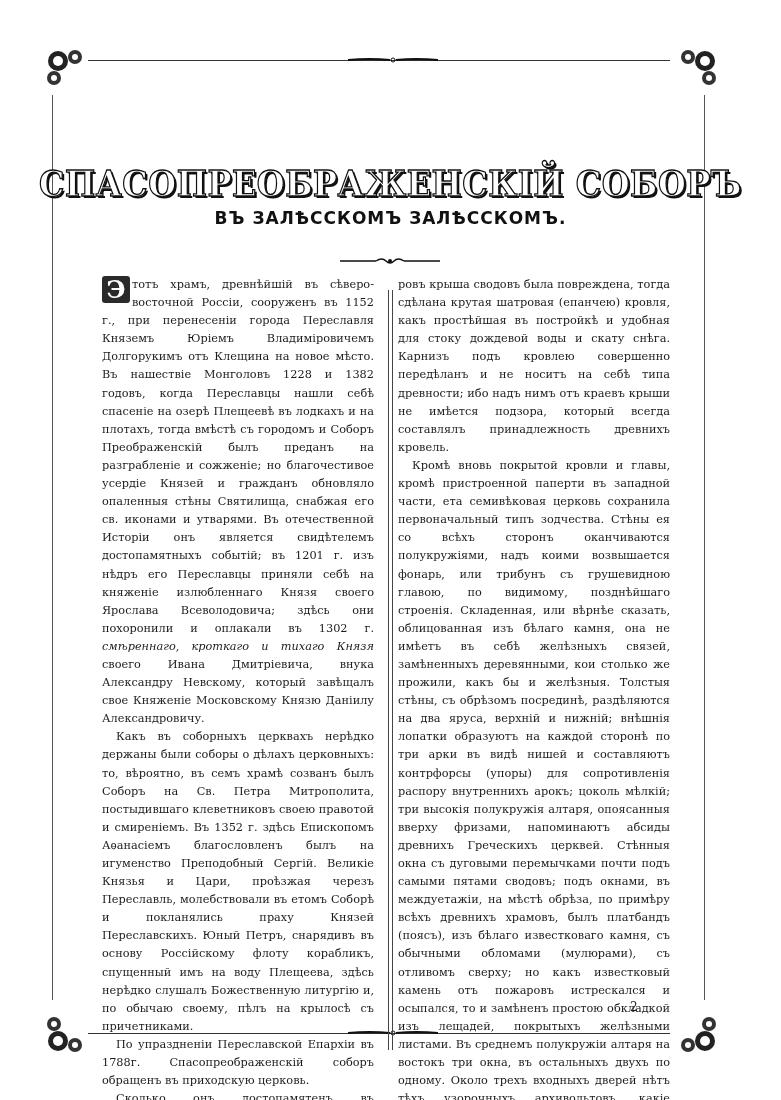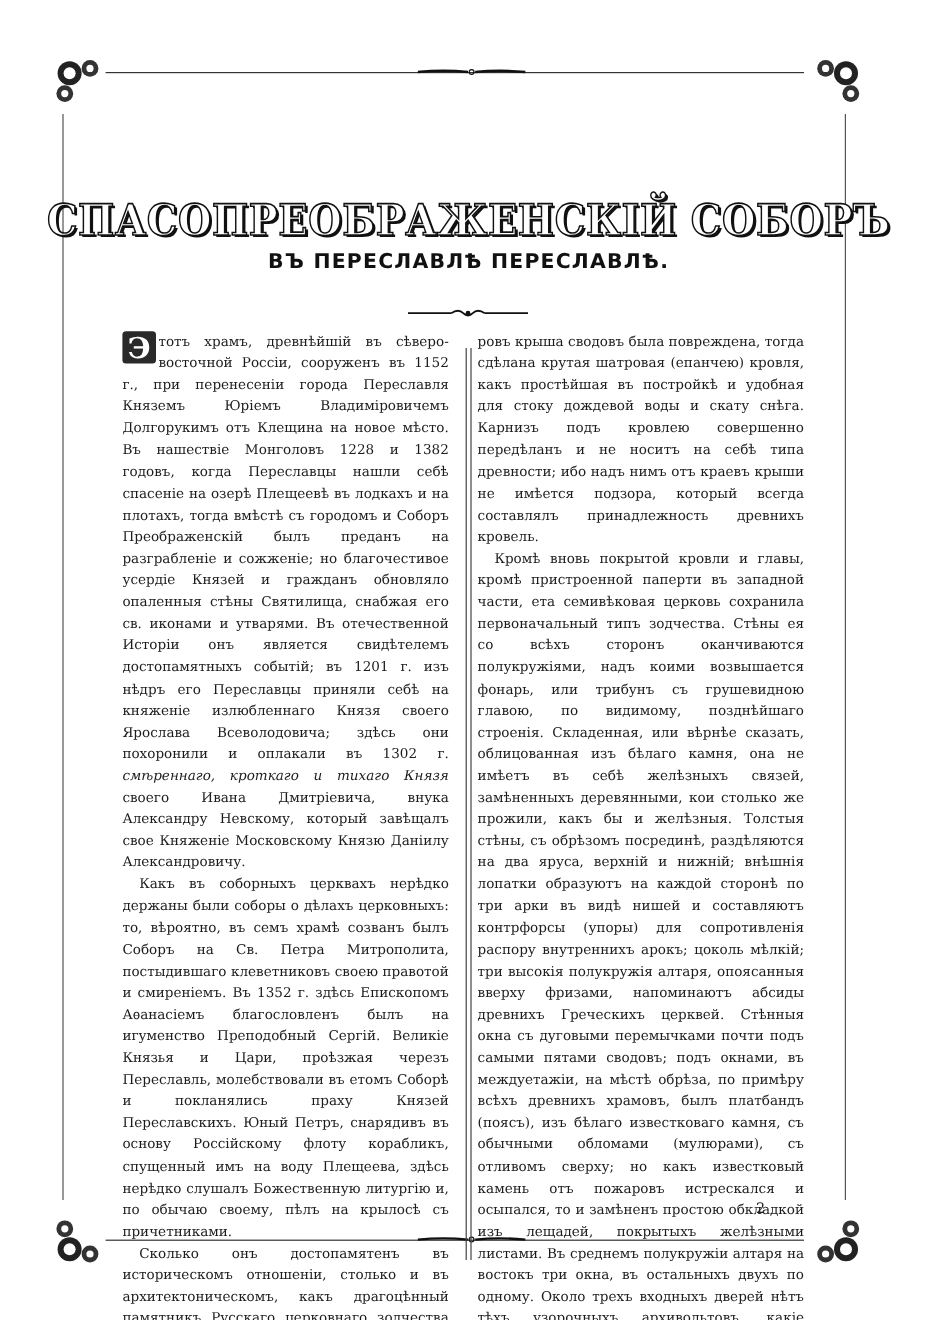--- a/index.html
+++ b/index.html
@@ -93,32 +93,33 @@
       <circle cx="13" cy="13" r="10" fill="#222"></circle>
       <circle cx="13" cy="13" r="5" fill="#fff"></circle>
       <circle cx="30" cy="9" r="7" fill="#333"></circle>
       <circle cx="9" cy="30" r="7" fill="#333"></circle>
       <circle cx="30" cy="9" r="3" fill="#fff"></circle>
       <circle cx="9" cy="30" r="3" fill="#fff"></circle>
     </svg>
 </div>
 
 <div class="title">СПАСОПРЕОБРАЖЕНСКІЙ СОБОРЪ</div>
-<div class="subtitle">ВЪ ПЕРЕСЛАВЛѢ ПЕРЕСЛАВЛѢ.</div>
+<div class="subtitle">ВЪ ЗАЛѢССКОМЪ ЗАЛѢССКОМЪ.</div>
 <div class="divider-orn">
   <svg viewBox="0 0 100 8" width="100" height="8">
       <path d="M0 4 L36 4 M64 4 L100 4" stroke="#111" stroke-width="1.5"></path>
       <path d="M36 4 Q42 0 46 4 Q50 8 54 4 Q58 0 64 4" stroke="#111" stroke-width="1.5" fill="none"></path>
       <circle cx="50" cy="4" r="2" fill="#111"></circle>
     </svg>
 </div>
 
 <div class="column col-left">
   <p class="first"><span class="dropcap">Э</span><span>тотъ храмъ, древнѣйшій въ сѣверо-восточной Россіи, сооруженъ въ 1152 г., при перенесеніи города Переславля Княземъ Юріемъ Владиміровичемъ Долгорукимъ отъ Клещина на новое мѣсто. Въ нашествіе Монголовъ 1228 и 1382 годовъ, когда Переславцы нашли себѣ спасеніе на озерѣ Плещеевѣ въ лодкахъ и на плотахъ, тогда вмѣстѣ съ городомъ и Соборъ Преображенскій былъ преданъ на разграбленіе и сожженіе; но благочестивое усердіе Князей и гражданъ обновляло опаленныя стѣны Святилища, снабжая его св. иконами и утварями. Въ отечественной Исторіи онъ является свидѣтелемъ достопамятныхъ событій; въ 1201 г. изъ нѣдръ его Переславцы приняли себѣ на княженіе излюбленнаго Князя своего Ярослава Всеволодовича; здѣсь они похоронили и оплакали въ 1302 г. </span><em>смѣреннаго, кроткаго и тихаго Князя</em><span> своего Ивана Дмитріевича, внука Александру Невскому, который завѣщалъ свое Княженіе Московскому Князю Даніилу Александровичу.</span></p>
   <p>Какъ въ соборныхъ церквахъ нерѣдко держаны были соборы о дѣлахъ церковныхъ: то, вѣроятно, въ семъ храмѣ созванъ былъ Соборъ на Св. Петра Митрополита, постыдившаго клеветниковъ своею правотой и смиреніемъ. Въ 1352 г. здѣсь Епископомъ Аѳанасіемъ благословленъ былъ на игуменство Преподобный Сергій. Великіе Князья и Цари, проѣзжая черезъ Переславль, молебствовали въ етомъ Соборѣ и покланялись праху Князей Переславскихъ. Юный Петръ, снарядивъ въ основу Россійскому флоту корабликъ, спущенный имъ на воду Плещеева, здѣсь нерѣдко слушалъ Божественную литургію и, по обычаю своему, пѣлъ на крылосѣ съ причетниками.</p>
+  <p>По упраздненіи Переславской Епархіи въ 1788г. Спасопреображенскій соборъ обращенъ въ приходскую церковь.</p>
   <p>Сколько онъ достопамятенъ въ историческомъ отношеніи, столько и въ архитектоническомъ, какъ драгоцѣнный памятникъ Русскаго церковнаго зодчества въ XII вѣкѣ.</p>
 
 </div>
 
 <div class="col-rule"></div>
 
 <div class="column col-right">
   <p class="first">ровъ крыша сводовъ была повреждена, тогда сдѣлана крутая шатровая (епанчею) кровля, какъ простѣйшая въ постройкѣ и удобная для стоку дождевой воды и скату снѣга. Карнизъ подъ кровлею совершенно передѣланъ и не носитъ на себѣ типа древности; ибо надъ нимъ отъ краевъ крыши не имѣется подзора, который всегда составлялъ принадлежность древнихъ кровель.</p>
   <p>Кромѣ вновь покрытой кровли и главы, кромѣ пристроенной паперти въ западной части, ета семивѣковая церковь сохранила первоначальный типъ зодчества. Стѣны ея со всѣхъ сторонъ оканчиваются полукружіями, надъ коими возвышается фонарь, или трибунъ съ грушевидною главою, по видимому, позднѣйшаго строенія. Складенная, или вѣрнѣе сказать, облицованная изъ бѣлаго камня, она не имѣетъ въ себѣ желѣзныхъ связей, замѣненныхъ деревянными, кои столько же прожили, какъ бы и желѣзныя. Толстыя стѣны, съ обрѣзомъ посрединѣ, раздѣляются на два яруса, верхній и нижній; внѣшнія лопатки образуютъ на каждой сторонѣ по три арки въ видѣ нишей и составляютъ контрфорсы (упоры) для сопротивленія распору внутреннихъ арокъ; цоколь мѣлкій; три высокія полукружія алтаря, опоясанныя вверху фризами, напоминаютъ абсиды древнихъ Греческихъ церквей. Стѣнныя окна съ дуговыми перемычками почти подъ самыми пятами сводовъ; подъ окнами, въ междуетажіи, на мѣстѣ обрѣза, по примѣру всѣхъ древнихъ храмовъ, былъ платбандъ (поясъ), изъ бѣлаго известковаго камня, съ обычными обломами (мулюрами), съ отливомъ сверху; но какъ известковый камень отъ пожаровъ истрескался и осыпался, то и замѣненъ простою обкладкой изъ лещадей, покрытыхъ желѣзными листами. Въ среднемъ полукружіи алтаря на востокъ три окна, въ остальныхъ двухъ по одному. Около трехъ входныхъ дверей нѣтъ тѣхъ узорочныхъ архивольтовъ, какіе видимъ на церквахъ Монголо-Татарскаго и послѣдующаго періодовъ, но простые гладкіе, полукруглые наличники.</p>
 

